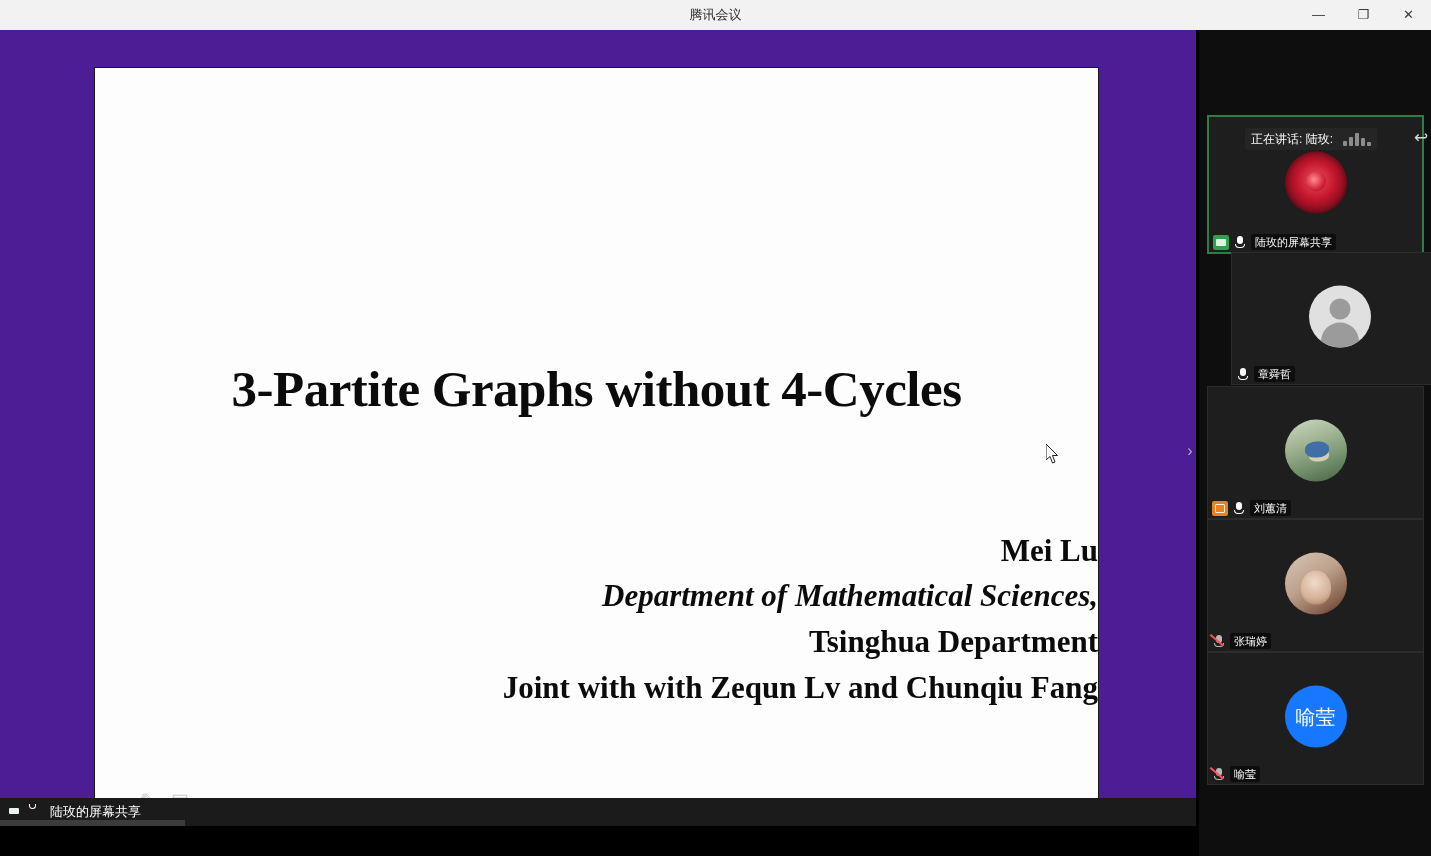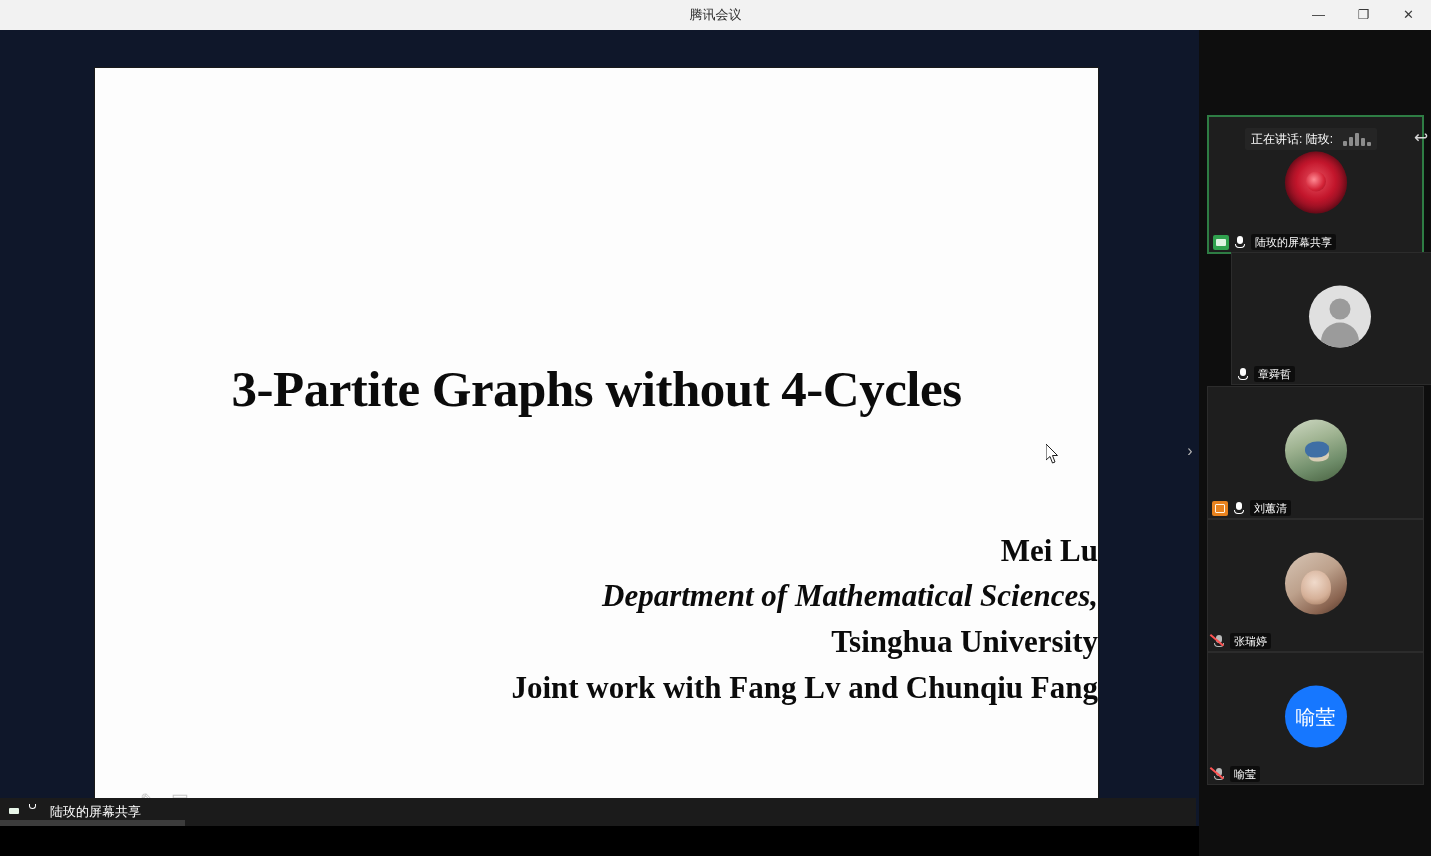--- a/index.html
+++ b/index.html
@@ -49,22 +49,21 @@
     left: 0; top: 30px;
     width: 1431px; height: 826px;
     background: #000;
   }
 
   
   #slide-area {
     position: absolute;
     left: 0; top: 0;
     width: 1196px; height: 796px;
-    background: #0f172a;
-    padding-left: 20px;
+    background: #4c1d95;
   }
   #slide {
     position: absolute;
     left: 95px; top: 38px;
     width: 1003px; height: 753px;
     background: #fdfdfd;
     box-shadow: 0 0 0 1px #1a1a1a;
   }
   #slide-title {
     position: absolute;
@@ -423,22 +422,22 @@
   <div class="win-btn" id="win-close">✕</div>
 </div>
 
 <div id="stage">
 
   <div id="slide-area">
     <div id="slide">
       <div id="slide-title">3-Partite Graphs without 4-Cycles</div>
       <div class="slide-line" id="slide-line-1">Mei Lu</div>
       <div class="slide-line" id="slide-line-2">Department of Mathematical Sciences,</div>
-      <div class="slide-line" id="slide-line-3">Tsinghua University</div>
-      <div class="slide-line" id="slide-line-4">Joint work with Fang Lv and Chunqiu Fang</div>
+      <div class="slide-line" id="slide-line-3">Tsinghua Department</div>
+      <div class="slide-line" id="slide-line-4">Joint with with Zequn Lv and Chunqiu Fang</div>
 
       <div id="slide-toolbar">
         <div class="slide-tool">←</div>
         <div class="slide-tool">✎</div>
         <div class="slide-tool">▤</div>
         <div class="slide-tool">→</div>
       </div>
     </div>
 
     <div id="slide-expand">›</div>

